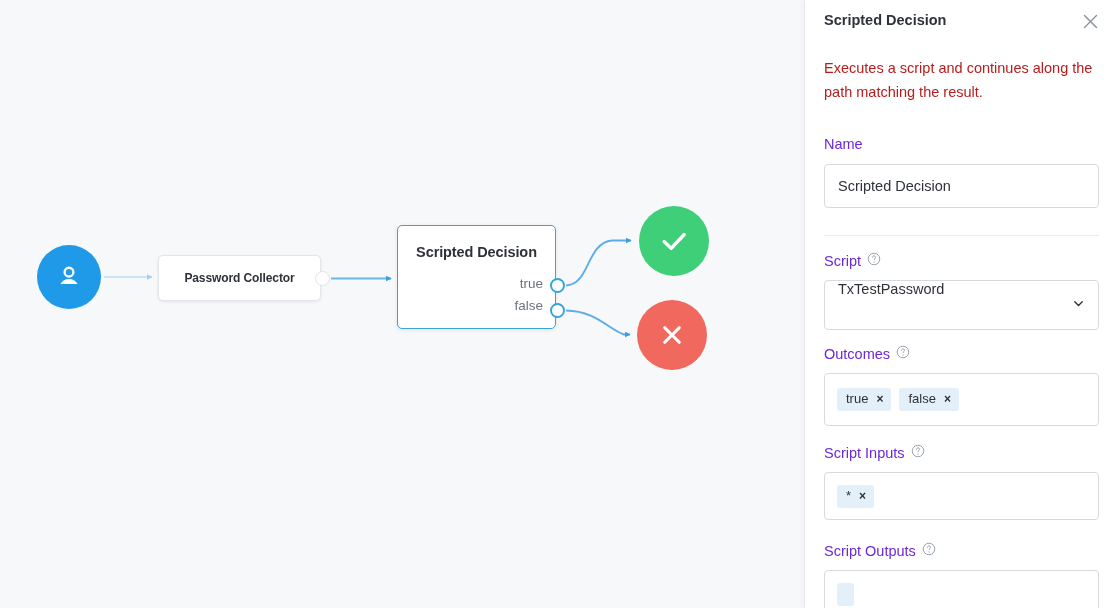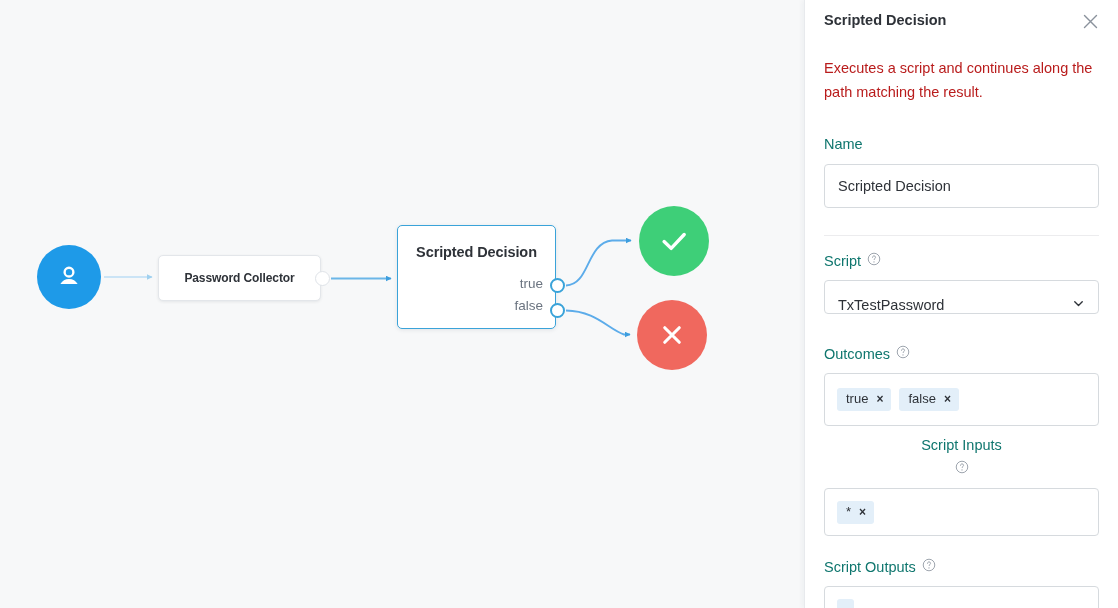--- a/index.html
+++ b/index.html
@@ -170,21 +170,21 @@
   .panel-desc {
     font-size: 14.5px;
     color: #b91c1c;
     line-height: 24px;
     margin-top: 24px;
     max-width: 282px;
   }
 
   .field-label {
     font-size: 14.5px;
-    color: #0f766e;
+    color: #6d28d9;
     line-height: 18px;
     display: flex;
     align-items: center;
     gap: 6px;
   }
   .help-icon { display: block; }
 
   .text-input {
     width: 100%;
     height: 44px;
@@ -204,26 +204,26 @@
     width: 100%;
   }
 
   .select-wrap {
     position: relative;
     width: 100%;
     height: 50px;
   }
   .select-box {
     width: 100%;
-    height: 34px;
+    height: 50px;
     border: 1px solid #d6dade;
     border-radius: 4px;
     background: #fff;
     display: flex;
-    align-items: flex-end;
+    align-items: flex-start;
     padding: 0 13px;
     cursor: pointer;
   }
   .select-value {
     font-size: 14.5px;
     color: #2e3238;
   }
   .chevron {
     position: absolute;
     right: 14px;
@@ -267,21 +267,21 @@
   }
 
   
   .mt-name-label  { margin-top: 31px; }
   .mt-name-input  { margin-top: 11px; }
   .mt-divider     { margin-top: 27px; }
   .mt-script-lbl  { margin-top: 16px; }
   .mt-script-sel  { margin-top: 10px; }
   .mt-outc-lbl    { margin-top: 15px; }
   .mt-outc-box    { margin-top: 10px; }
-  .mt-in-lbl      { margin-top: 10px; flex-direction: column; }
+  .mt-in-lbl      { margin-top: 18px; }
   .mt-in-box      { margin-top: 10px; }
   .mt-out-lbl     { margin-top: 22px; }
   .mt-out-box     { margin-top: 10px; }
 </style>
 </head>
 <body>
 
 <div id="app">
 
   <div id="canvas">

